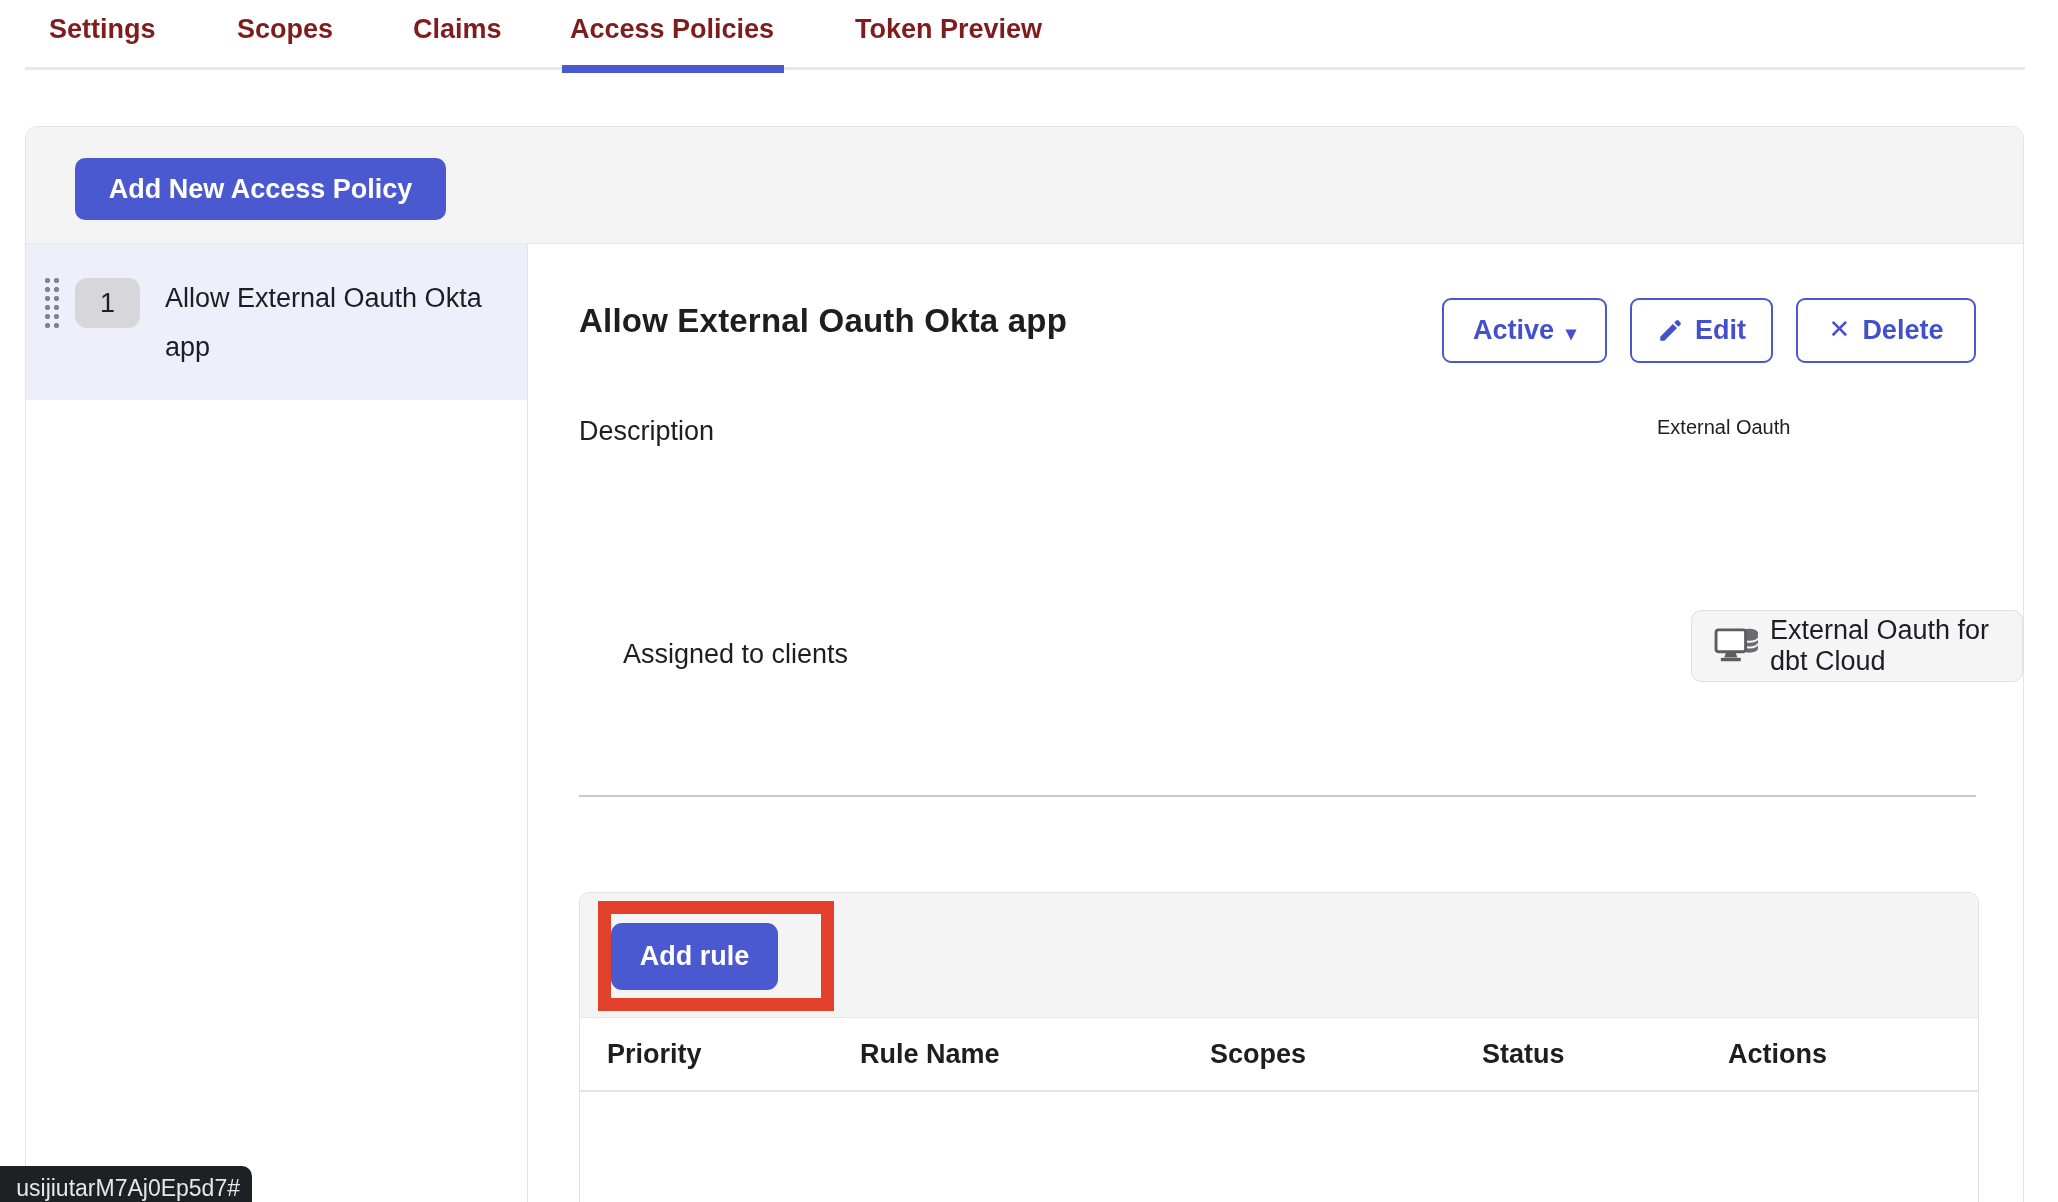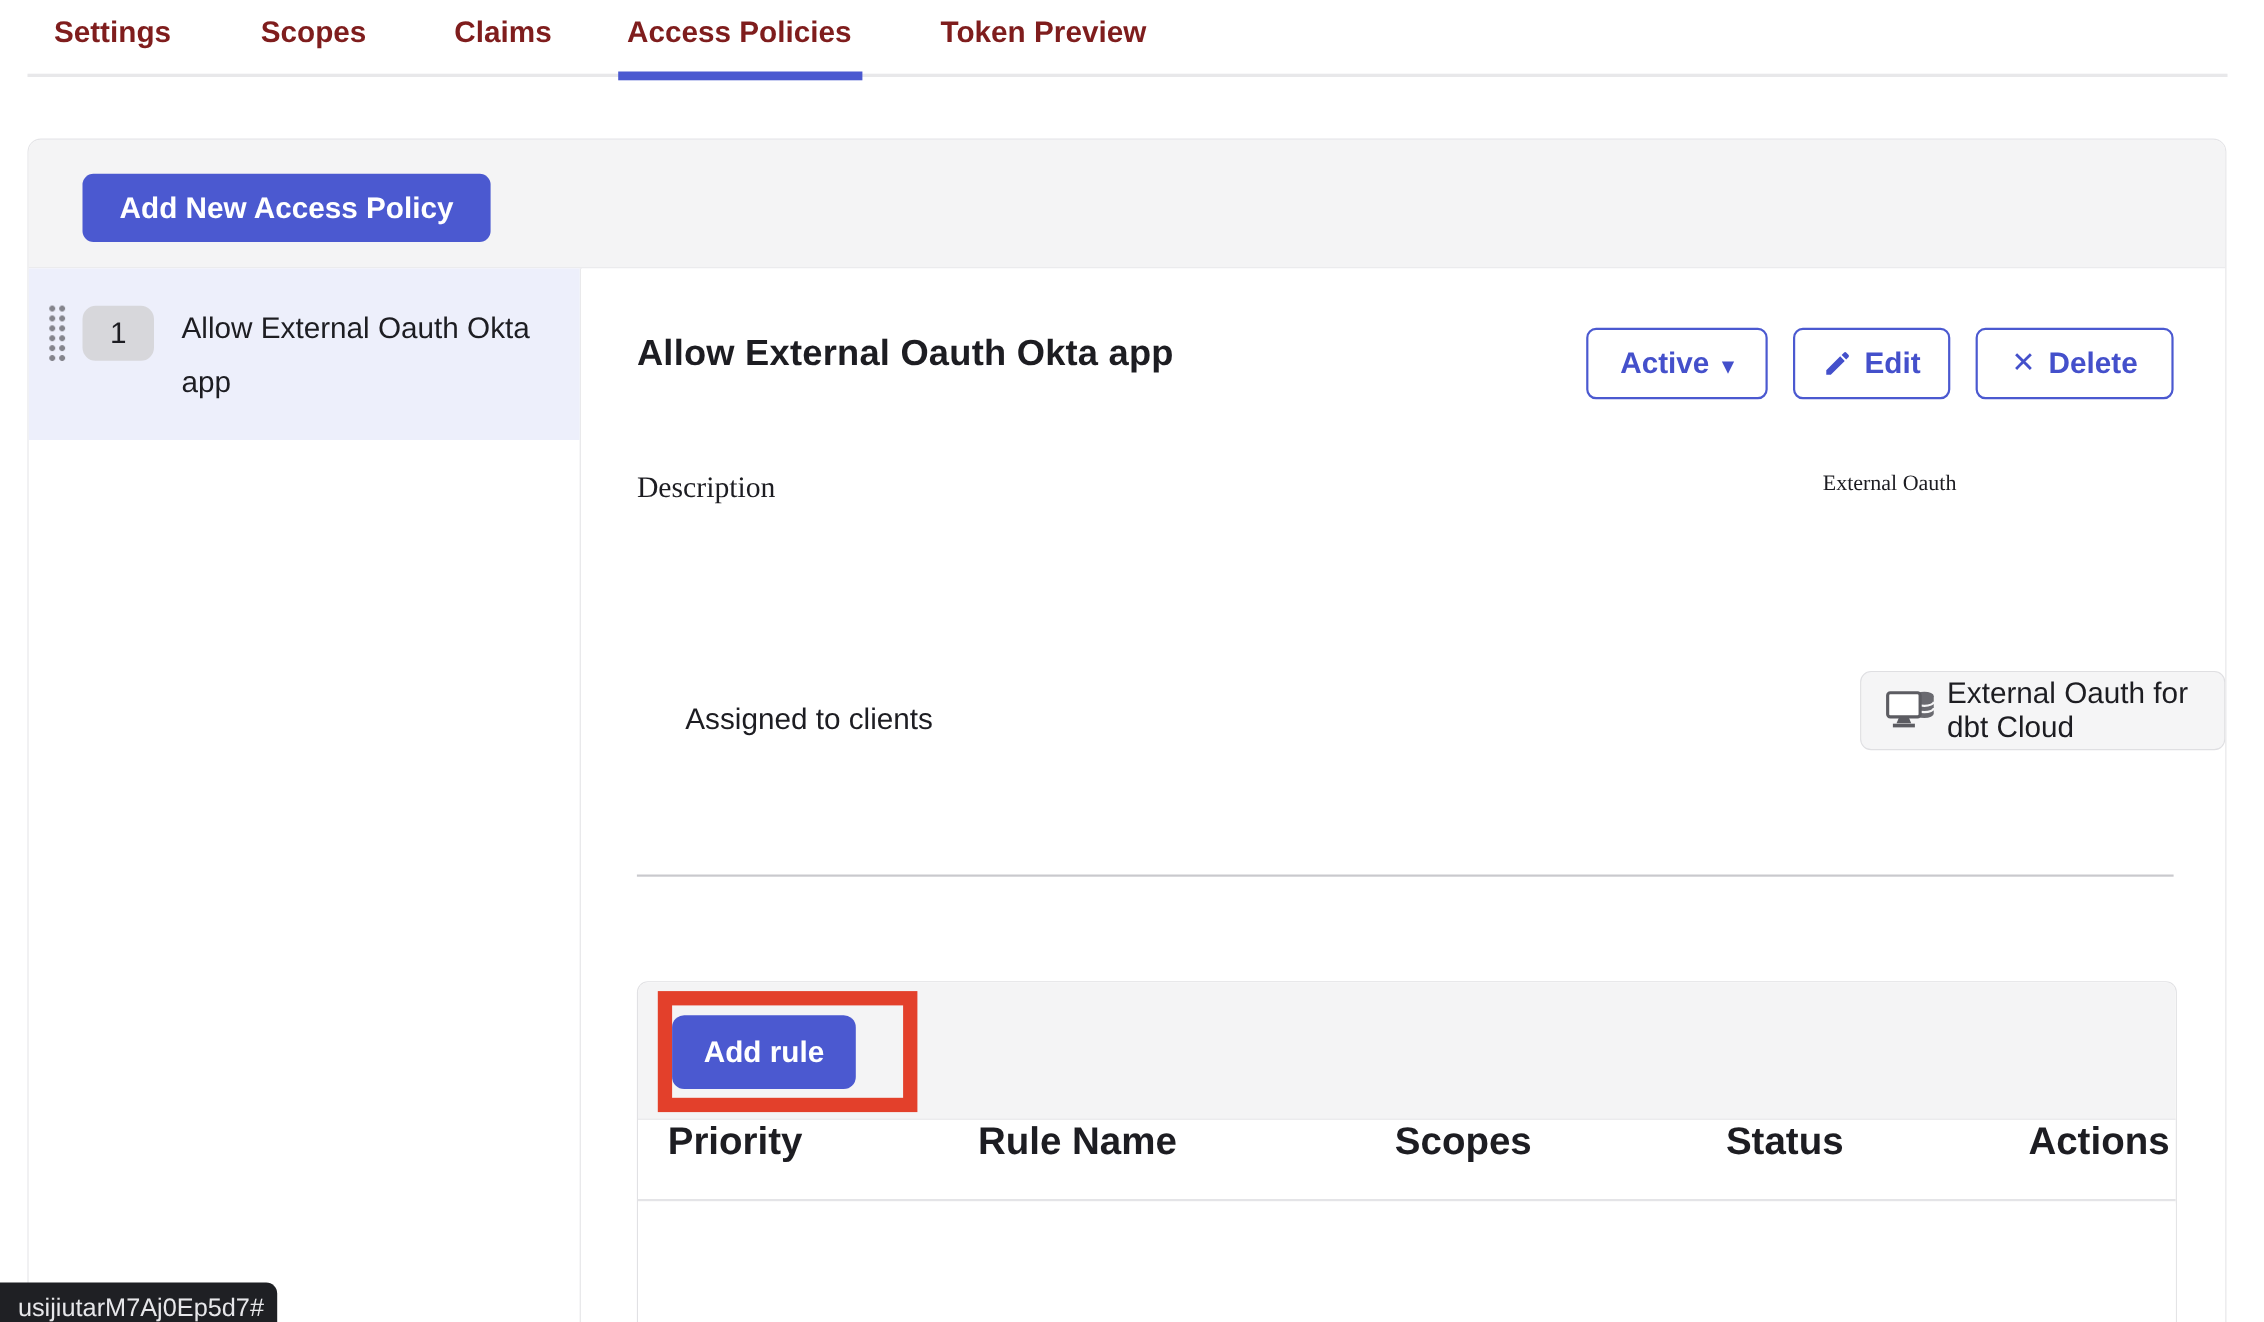--- a/index.html
+++ b/index.html
@@ -47,43 +47,43 @@
         display:flex; align-items:center; justify-content:center; gap:12px; cursor:pointer;
         font-family:"Liberation Sans",sans-serif; }
   #btn-active { left:913px; width:165px; }
   #btn-edit   { left:1101px; width:143px; }
   #btn-delete { left:1267px; width:180px; }
   .caret { font-size:20px; transform:translateY(2px); }
   .xmark { font-size:26px; font-weight:normal; transform:translateY(-1px); }
 
   .field-label { position:absolute; left:50px; font-size:27px; color:#1d1d22; }
   .field-value { position:absolute; left:1128px; font-size:20px; color:#1d1d22; }
-  #desc-label, #desc-value { top:184px;font-family:Liberation Serif, serif; }
+  #desc-label, #desc-value { top:172px; }
   #assigned-label { top:395px;margin-left:44px; }
   #client-chip { position:absolute; left:1128px; top:366px; height:72px;
         background:#f5f5f6; border:1px solid #dfdfe2; border-radius:10px;
         display:inline-flex; align-items:center; gap:10px; padding:0 22px;
         font-size:27px; cursor:pointer;margin-left:34px; }
   #section-divider { position:absolute; left:50px; top:551px; width:1397px; height:2px;
         background:#c9c9cd; }
 
   
   #rules { position:absolute; left:50px; top:648px; width:1400px; height:404px;
         border:1px solid #e1e1e4; border-radius:10px; background:#fff; overflow:hidden; }
   #rules-band { position:absolute; left:0; top:0; width:100%; height:125px;
         background:#f4f4f5; border-bottom:1px solid #e8e8ea; }
   #highlight-box { position:absolute; left:18px; top:8px; width:236px; height:110px;
         border:13px solid #e3402b; background:#f4f4f5;
         display:flex; align-items:center; }
   #add-rule-btn { width:167px; height:67px; background:#4b59d0; color:#fff;
         border:none; border-radius:11px; font-size:27px; font-weight:bold; cursor:pointer;
         font-family:"Liberation Sans",sans-serif; }
   #rules-head { position:absolute; left:0; top:125px; width:100%; height:74px;
-        display:flex; padding-left:27px;
-        border-bottom:2px solid #e4e4e7; font-size:35px; font-weight:bold;gap:29px; }
+        display:flex; align-items:center; padding-left:27px;
+        border-bottom:2px solid #e4e4e7; font-size:27px; font-weight:bold; }
   .rcol1{width:253px;} .rcol2{width:350px;} .rcol3{width:272px;} .rcol4{width:246px;} .rcol5{flex:1;}
   #rules-body { position:absolute; left:0; top:201px; right:0; bottom:0; background:#fff; }
 
   
   #link-preview { position:absolute; left:-30px; top:1166px; width:282px; height:56px;
         background:#1f2024; color:#e7e7ea; font-size:23px; border-top-right-radius:10px;
         padding:9px 12px 0 6px; text-align:right; white-space:nowrap; overflow:hidden;
         z-index:50; }
 </style>
 </head>

